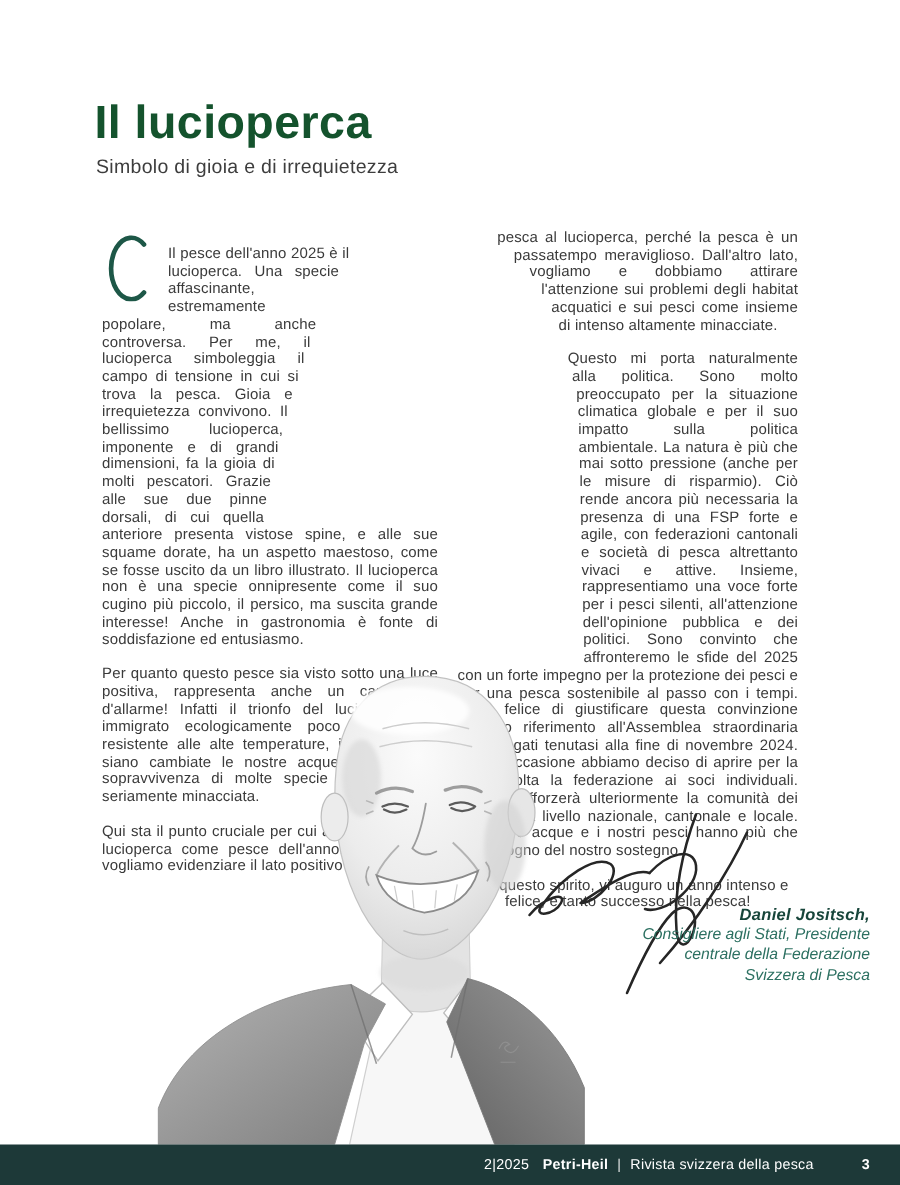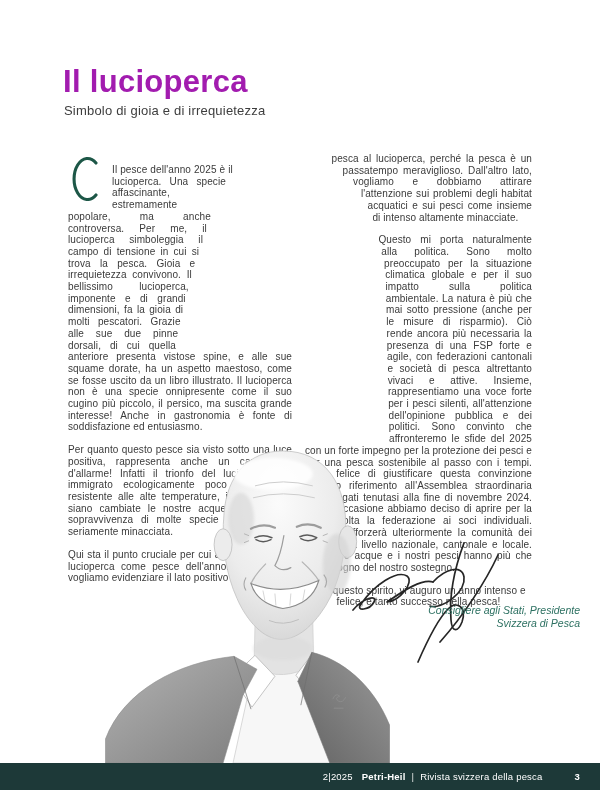--- a/index.html
+++ b/index.html
@@ -6,21 +6,21 @@
   html,body { background:#e9e9e9; }
   .page {
     position:relative; width:600px; height:790px; margin:0 auto;
     background:#ffffff; overflow:hidden;
     font-family:"Liberation Sans", sans-serif; color:#3a3a3a;
   }
   
   .title {
     position:absolute; left:63px; top:64px;
     font-size:31px; font-weight:700; letter-spacing:.3px;
-    color:#a21caf;
+    color:#14532d;
   }
   .subtitle {
     position:absolute; left:64px; top:103px;
     font-size:13px; font-weight:400; color:#3d3d3d; letter-spacing:.2px;
   }
   
   .col {
     position:absolute; top:153px;
     font-size:10px; line-height:11.7px; letter-spacing:.1px;
     text-align:justify; color:#3a3a3a;
@@ -169,21 +169,23 @@
   <svg class="signature" viewBox="0 0 165 132" role="img">
     <g fill="none" stroke="#262626" stroke-width="1.7" stroke-linecap="round" stroke-linejoin="round">
       <path d="M8,74 C18,62 33,58 29,66 C25,74 10,76 16,68 C30,48 52,34 62,40 C70,46 54,66 42,66 C54,58 76,42 88,46"></path>
       <path d="M88,46 C100,33 117,28 119,41 C121,56 97,74 85,70"></path>
       <path d="M119,7 C110,31 104,60 106,84 C107,97 113,96 117,86 C122,71 112,64 103,73 C94,82 83,103 73,126"></path>
       <path d="M153,19 C141,45 119,79 95,106"></path>
     </g>
   </svg>
 
   <div class="attribution">
+    <div class="name">Daniel Jositsch,</div>
     <div class="role">Consigliere agli Stati, Presidente</div>
+    <div class="role">centrale della Federazione</div>
     <div class="role">Svizzera di Pesca</div>
   </div>
 
   <div class="footer">
     <span class="issue">2|2025</span>
     <span class="mag">Petri-Heil</span>
     <span class="sep">|</span>
     <span class="tag">Rivista svizzera della pesca</span>
     <span class="pagenum">3</span>
   </div>

